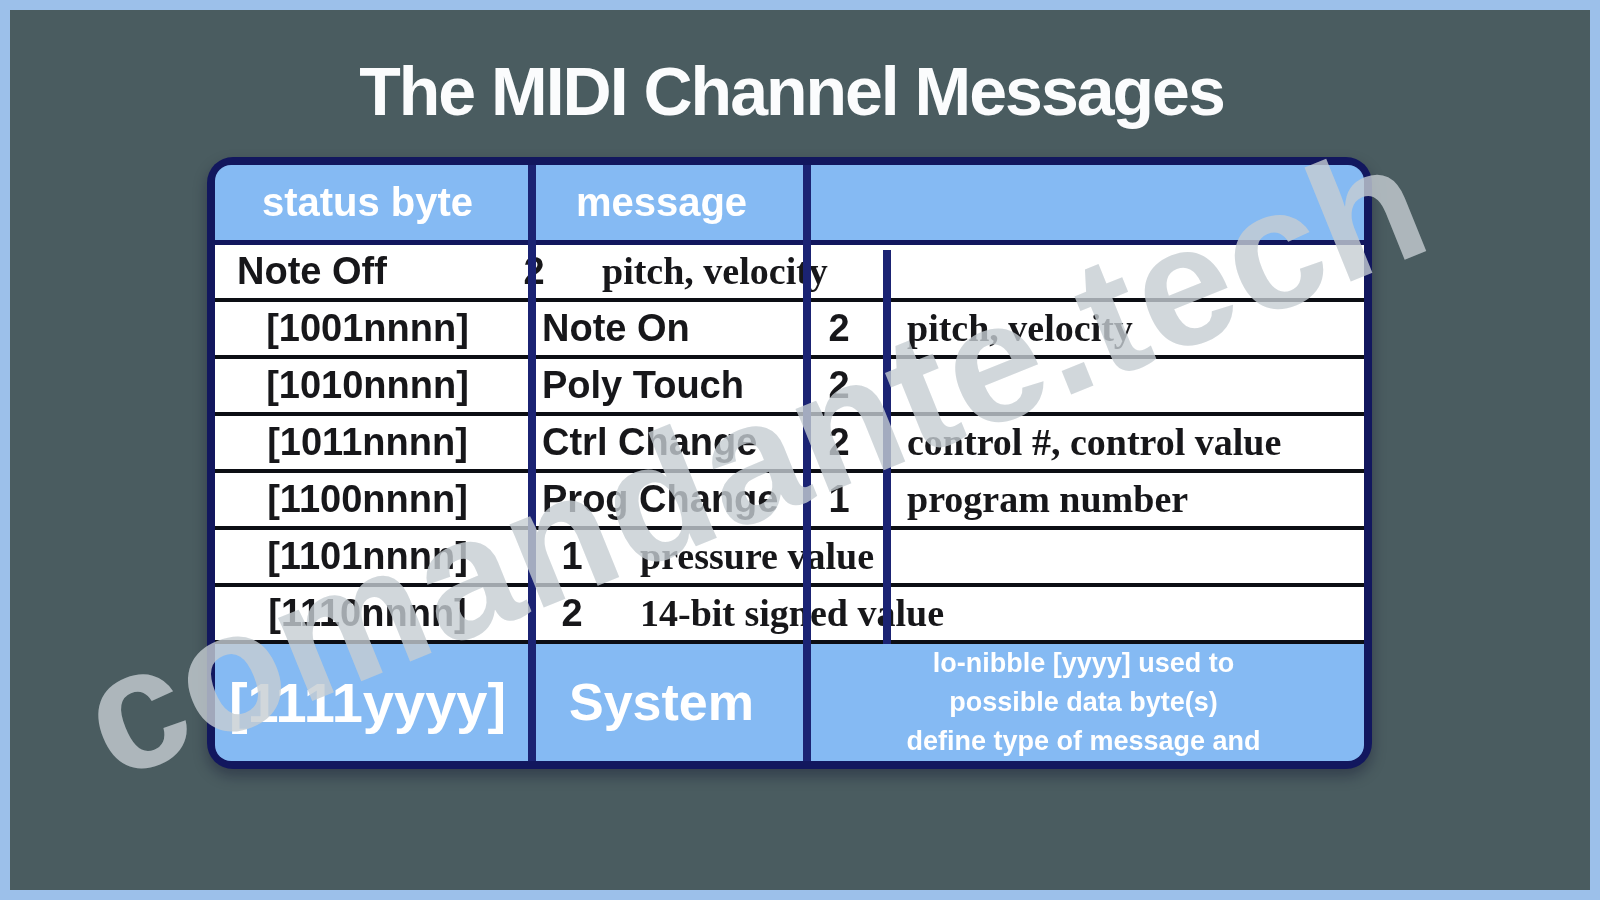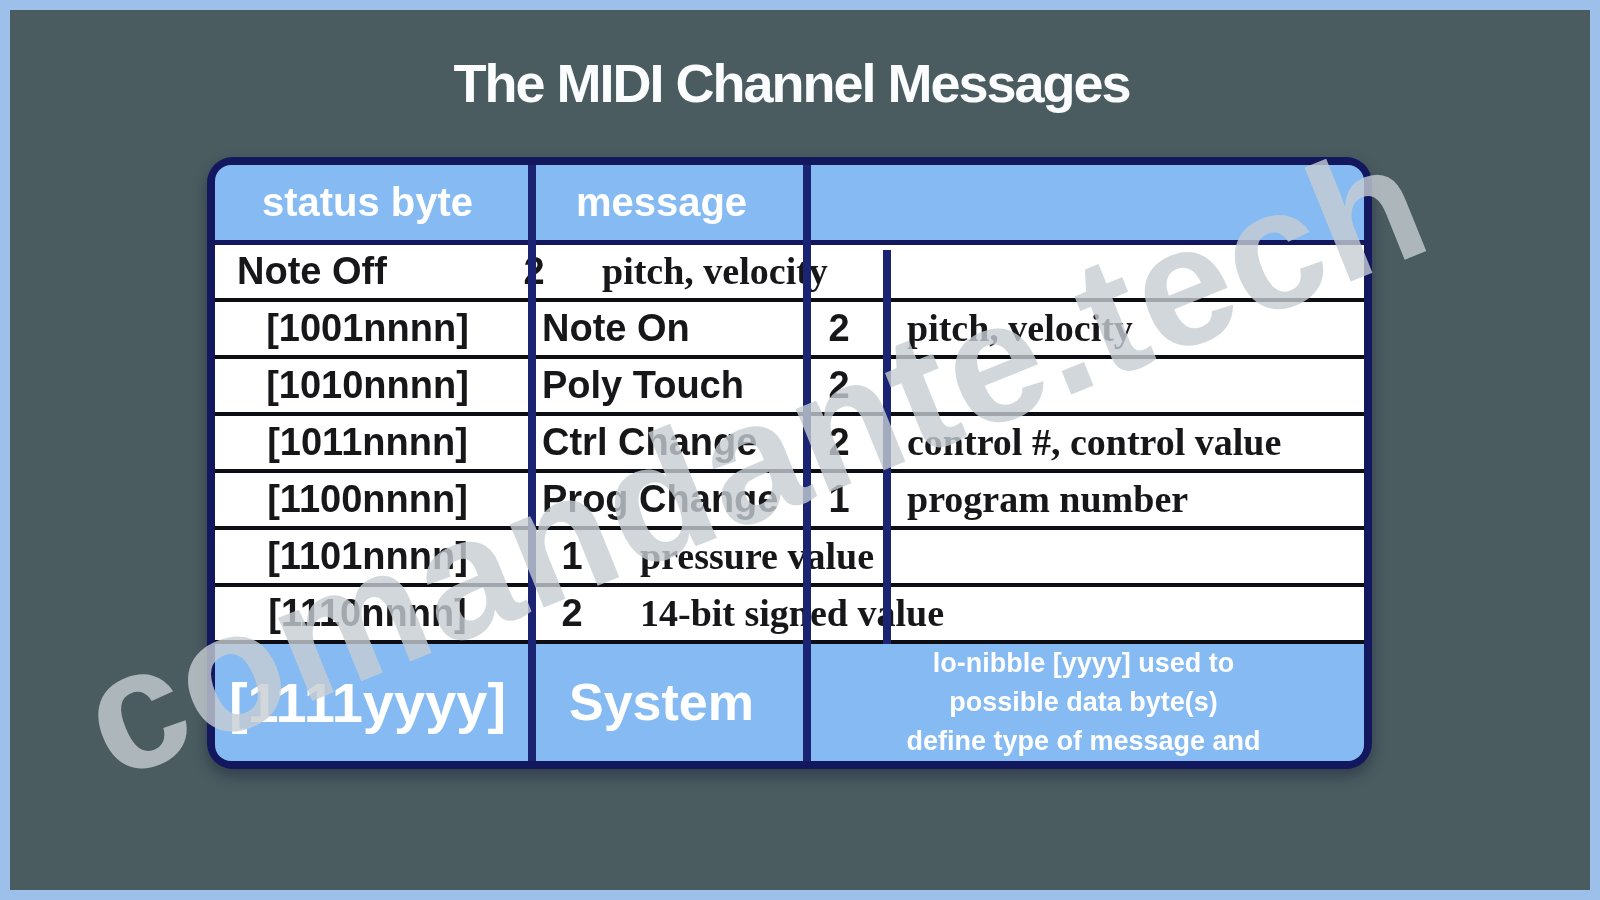--- a/index.html
+++ b/index.html
@@ -5,21 +5,21 @@
   * { margin:0; padding:0; box-sizing:border-box; }
   html,body { width:1600px; height:900px; overflow:hidden; }
   body { font-family:"Liberation Sans", sans-serif; }
 
   .frame { position:relative; width:1600px; height:900px; background:#9cc0ea; }
   .canvas { position:absolute; inset:10px; background:#4a5c60; overflow:hidden; }
 
   .title {
     position:absolute; top:42px; left:0; right:17px;
     text-align:center; color:#fbfcfd;
-    font-size:54px; font-weight:700; letter-spacing:-2px;
+    font-size:68px; font-weight:700; letter-spacing:-2px;
   }
 
   .table {
     position:absolute; left:197px; top:147px;
     width:1165px; height:612px;
     background:#12175e; border-radius:26px; padding:8px;
     box-shadow:0 7px 14px rgba(8,10,40,.35);
   }
   .grid {
     position:relative; width:1149px; height:596px;

